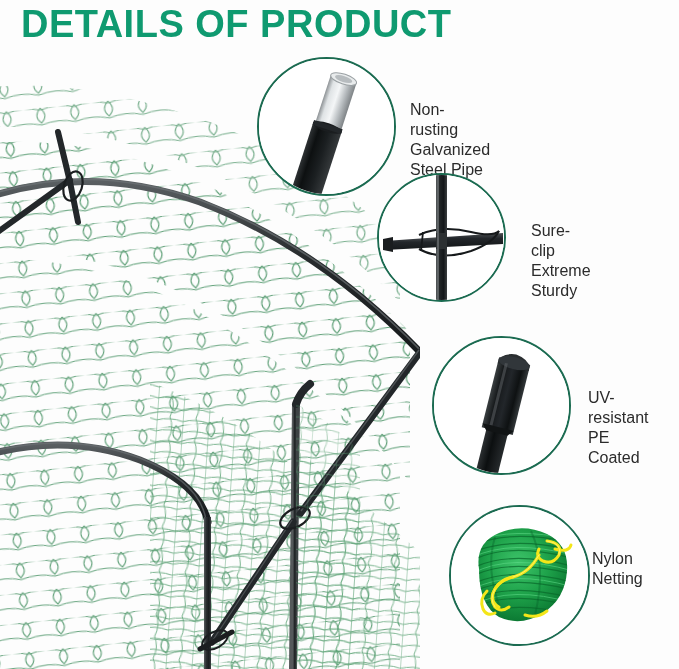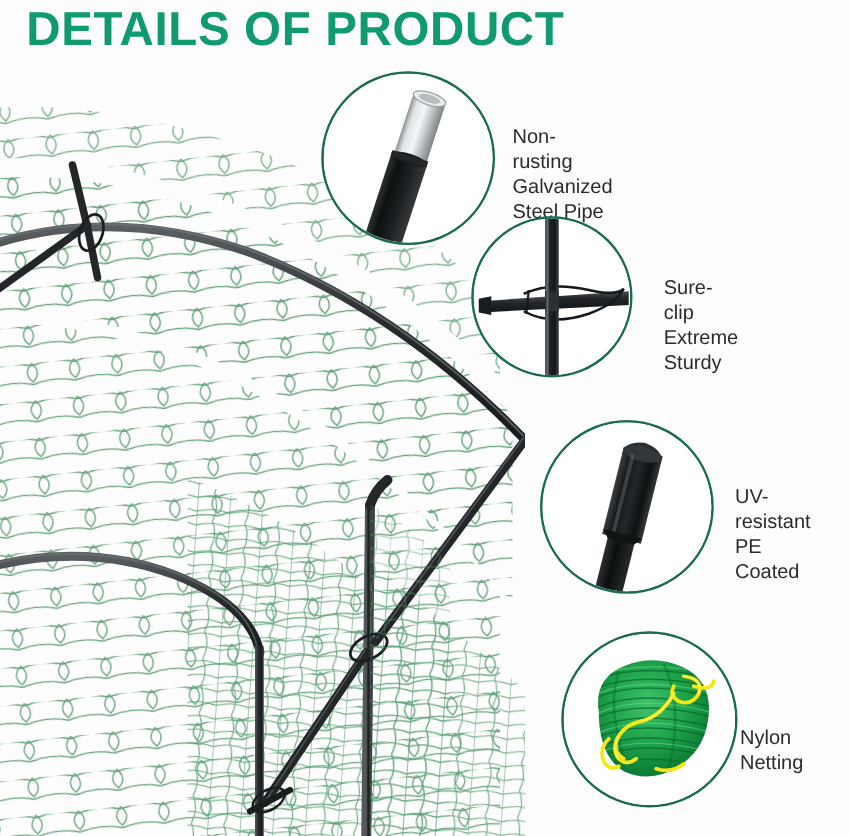--- a/index.html
+++ b/index.html
@@ -304,17 +304,17 @@
           <path d="M104 42 Q118 46 120 38"></path>
           <path d="M74 108 Q86 112 96 104"></path>
         </g>
         <g fill="none" stroke="#fdf780" stroke-width="1" stroke-linecap="round" opacity="0.8">
           <path d="M96 34 Q112 36 108 48"></path>
           <path d="M88 48 Q78 66 62 70"></path>
           <path d="M44 82 Q38 92 44 100"></path>
         </g>
       </svg>
     </div>
-    <div class="callout-label" style="left:592px; top:549px;margin-top:32px;">Nylon
+    <div class="callout-label" style="left:592px; top:549px;">Nylon
 Netting</div>
   </div>
 
 </div>
 
 </body></html>

